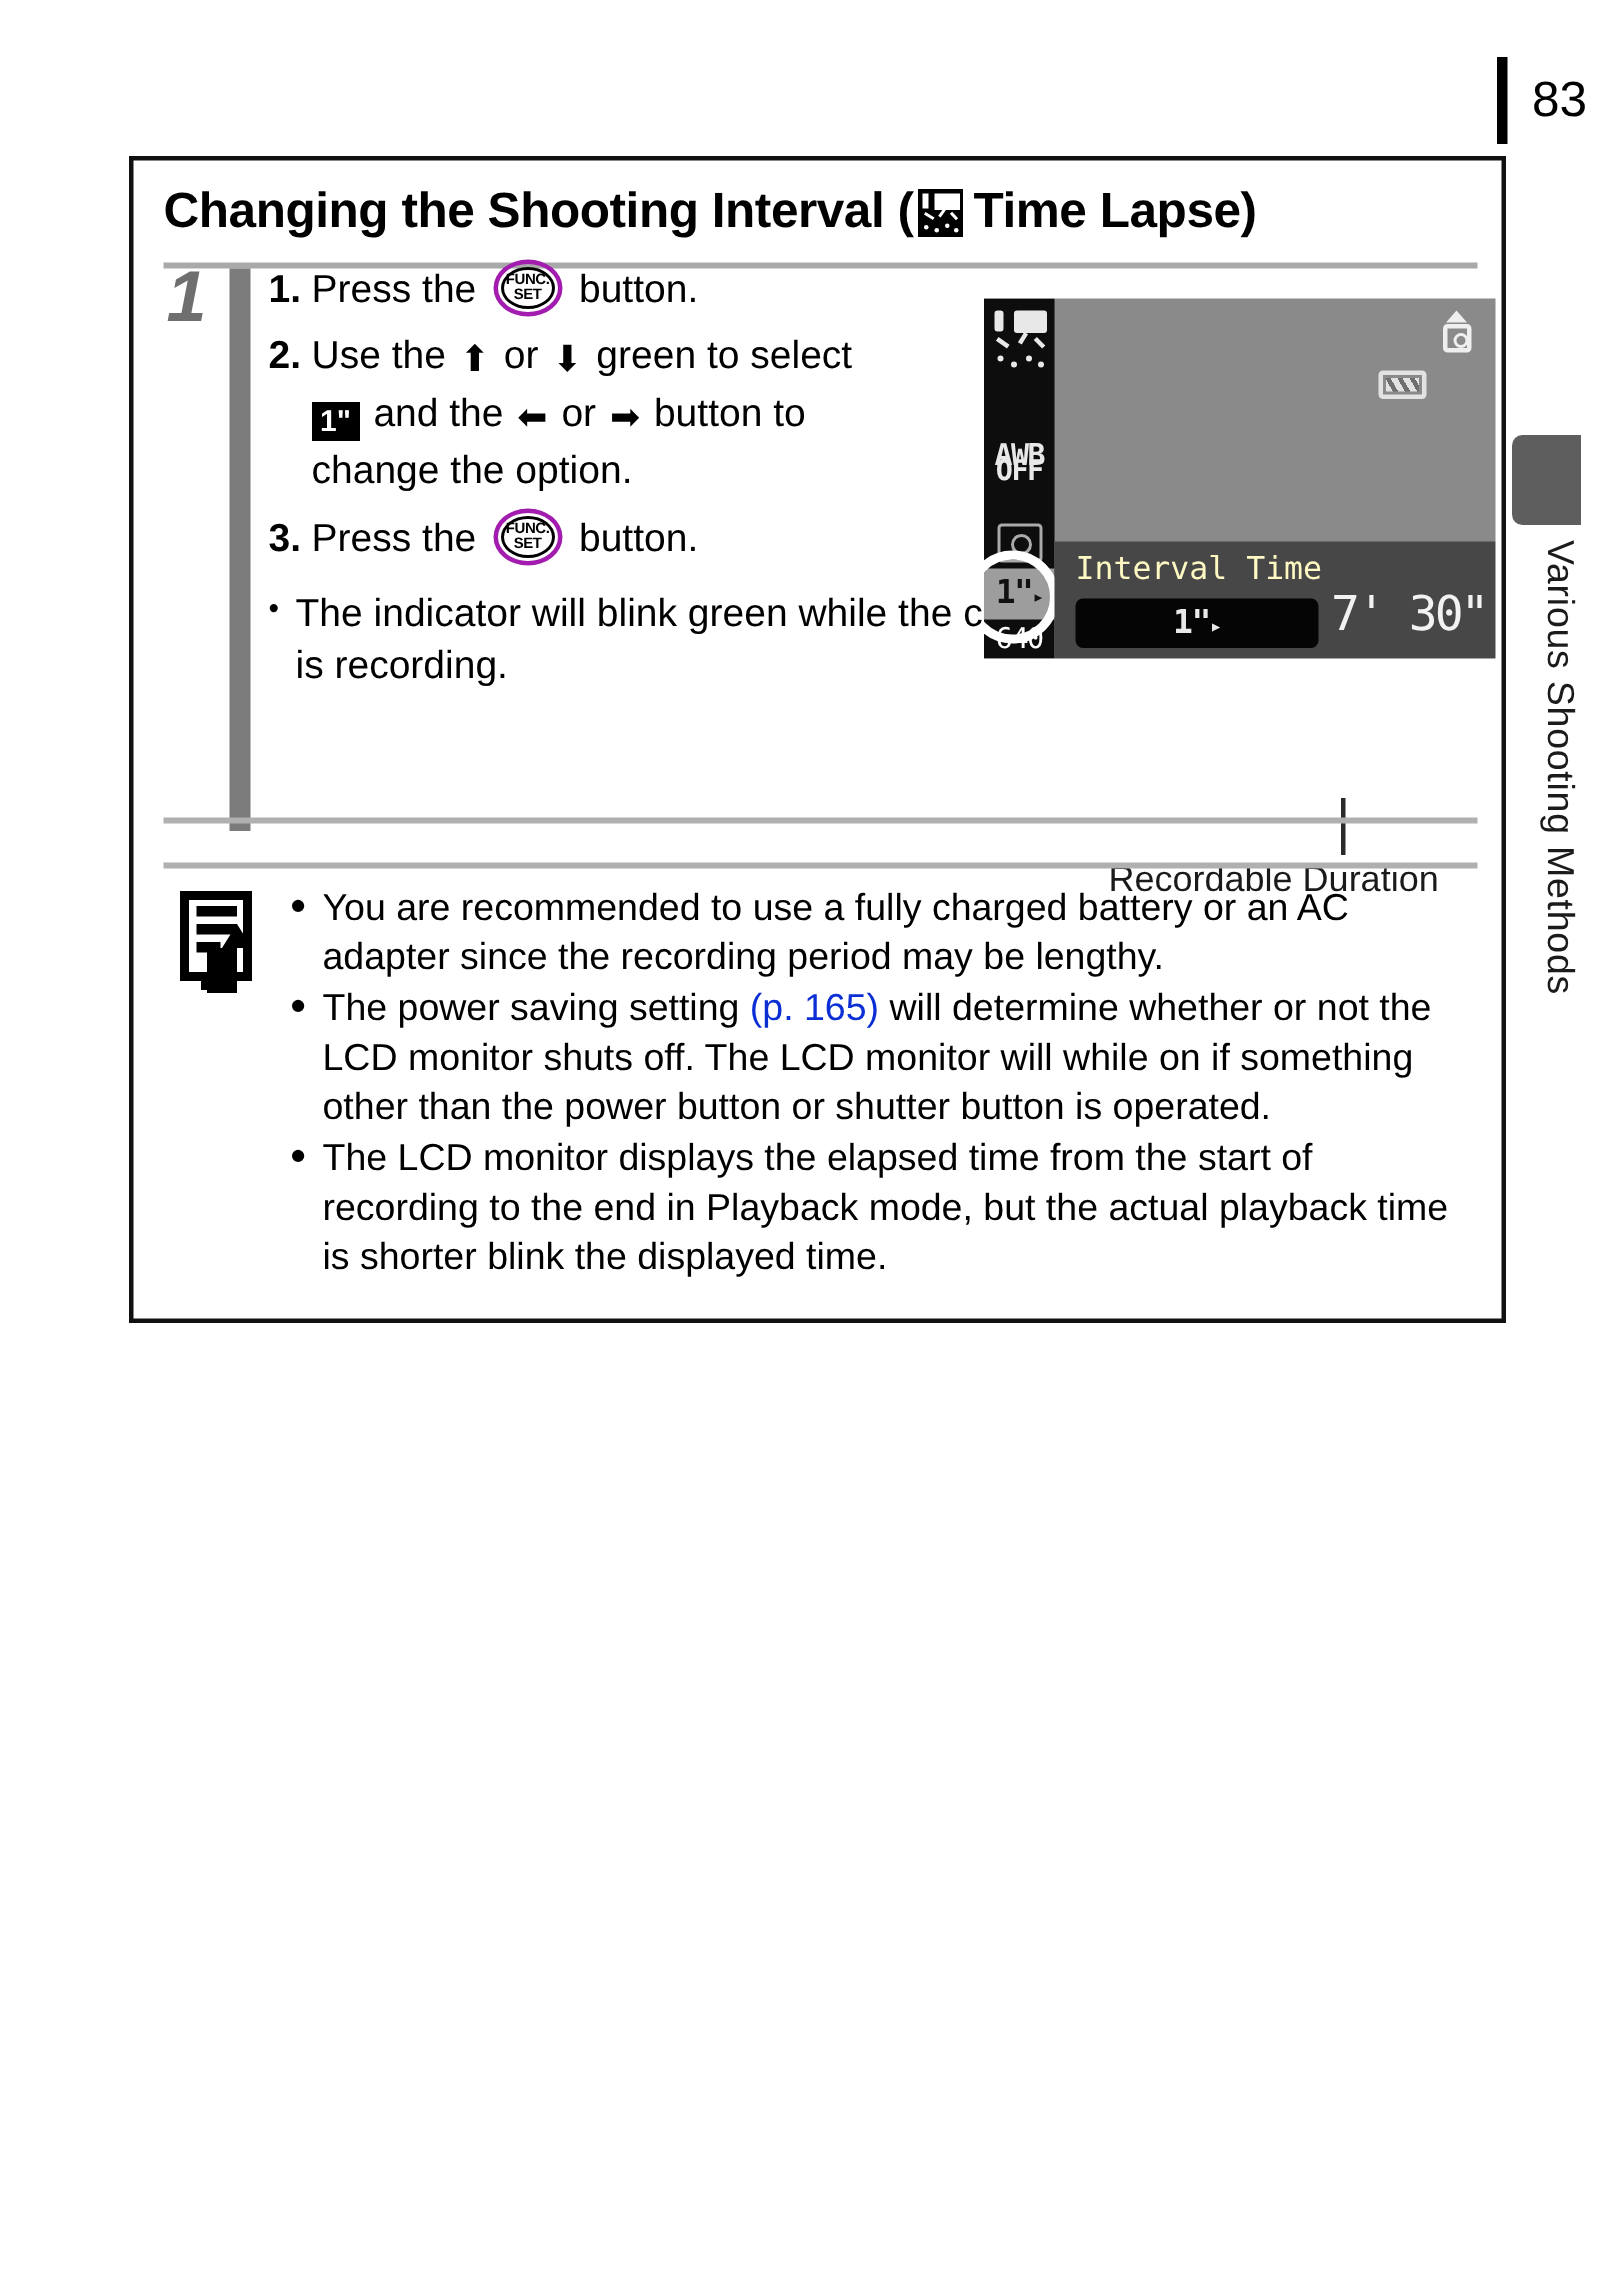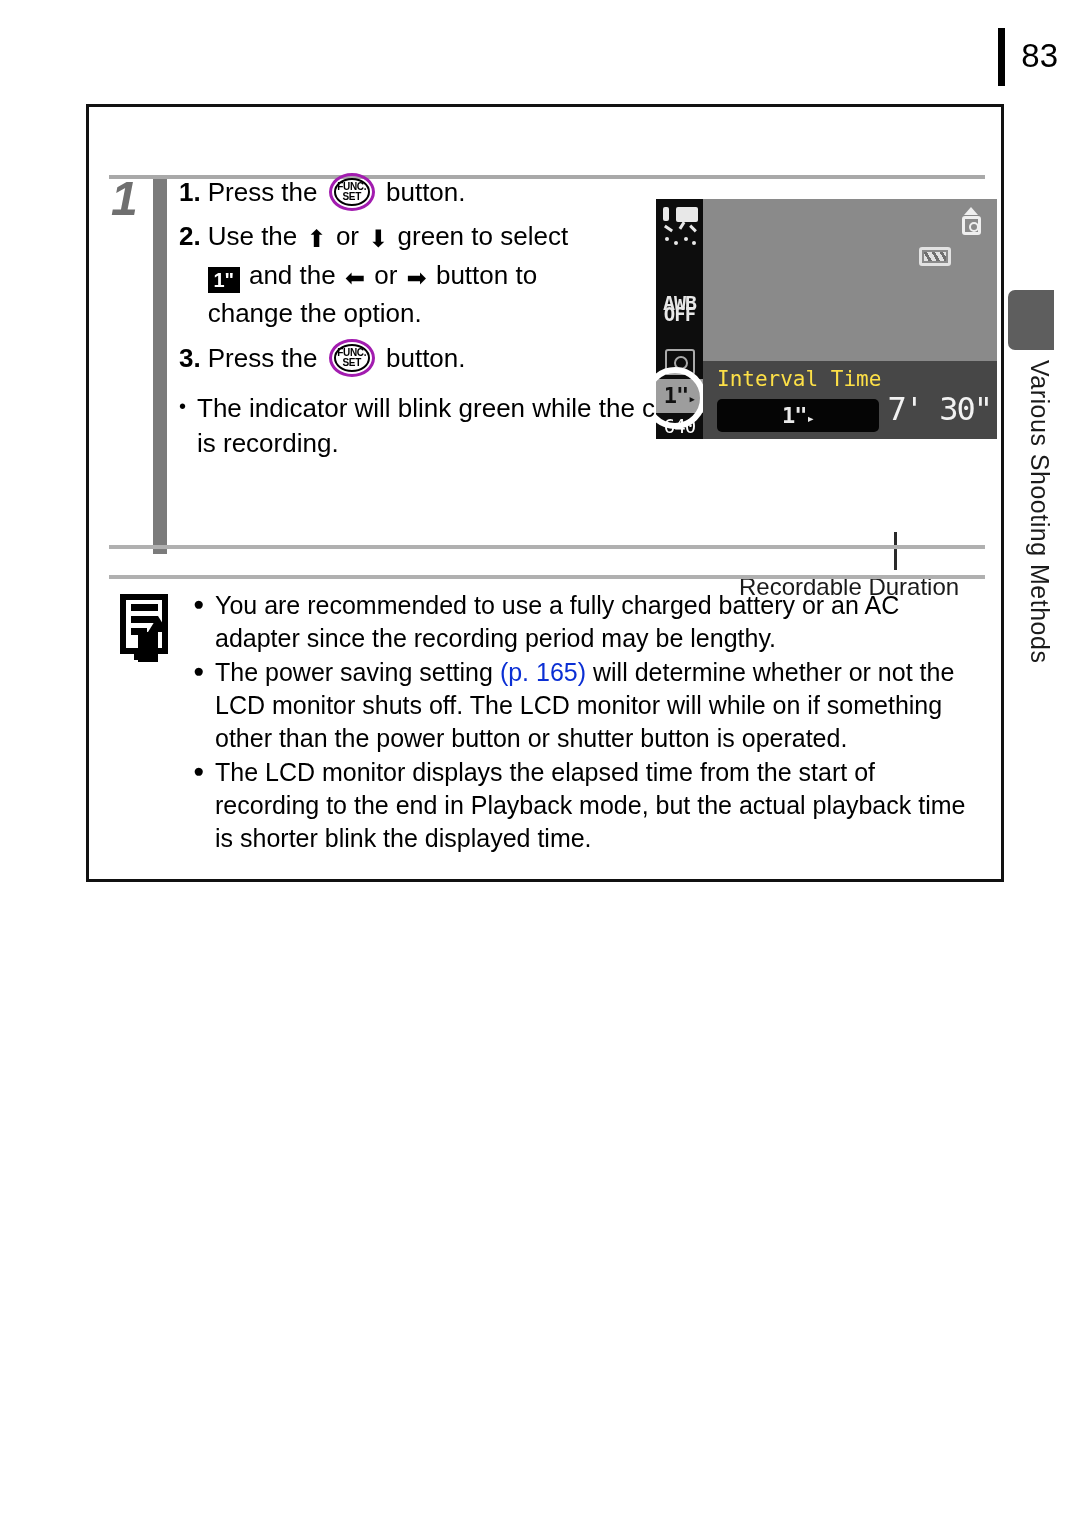--- a/index.html
+++ b/index.html
@@ -12,21 +12,21 @@
     height: 1521px;
     position: relative;
     font-family: "Liberation Sans", sans-serif;
     color: #000;
     overflow: hidden;
   }
 
   
   #page-header {
     position: absolute;
-    top: 28px;
+    top: 38px;
     right: 22px;
     display: flex;
     align-items: center;
     height: 58px;
   }
   #page-header .rule {
     width: 7px;
     height: 58px;
     background: #000;
     margin-right: 16px;
@@ -404,21 +404,21 @@
     right: 0;
     bottom: 0;
     height: 78px;
     background: #474747;
   }
   #lcd .infobar .ilabel {
     position: absolute;
     left: 14px; top: 6px;
     font-family: "DejaVu Sans Mono", monospace;
     font-size: 21px;
-    color: #fde047;
+    color: #fef9c3;
     letter-spacing: 0px;
   }
   #lcd .infobar .ibox {
     position: absolute;
     left: 14px; top: 38px;
     width: 162px; height: 33px;
     background: #050505;
     border-radius: 5px;
     color: #e9e9e9;
     font-family: "DejaVu Sans Mono", monospace;
@@ -541,20 +541,35 @@
   <div class="num">83</div>
 </div>
 
 <div id="side-tab">
   <div class="tab-block"></div>
   <div class="tab-label">Various Shooting Methods</div>
 </div>
 
 <div id="content-box">
 
+  <div id="section-title">
+    <span>Changing the Shooting Interval (</span>
+    <span class="title-icon">
+      <span class="frame"></span>
+      <span class="tick t1"></span>
+      <span class="tick t2"></span>
+      <span class="tick t3"></span>
+      <span class="tick t4"></span>
+      <span class="tick d d1"></span>
+      <span class="tick d d2"></span>
+      <span class="tick d d3"></span>
+      <span class="tick d d4"></span>
+    </span>
+    <span>Time Lapse)</span>
+  </div>
 
   <div id="step-rule"></div>
   <div id="step-number">1</div>
   <div id="step-bar"></div>
 
   <div id="step-body">
 
     <div class="substep">
       <span class="marker">1.</span>
       <span class="stext">

